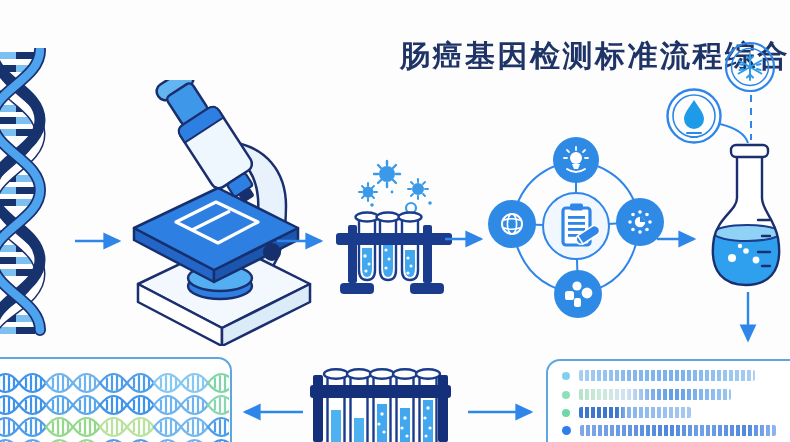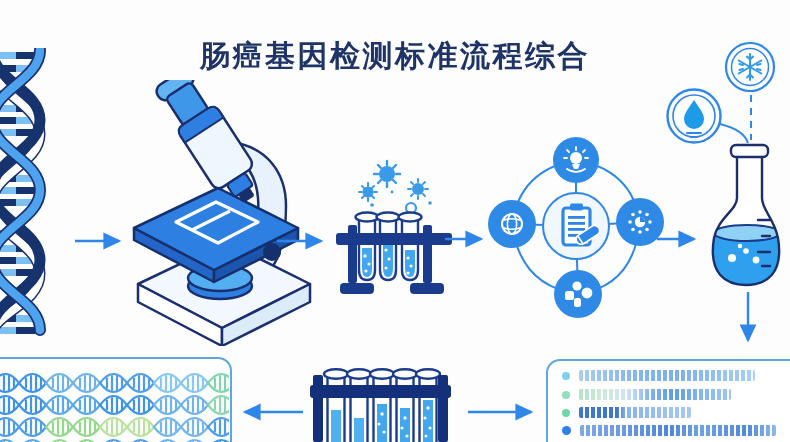--- a/index.html
+++ b/index.html
@@ -2,21 +2,21 @@
 <html style="--pal-title: #1e3366; --pal-arrow: #2e86e8; --pal-navy: #1b2f6e; --pal-blue: #2f7fe8; --pal-node_blue: #2e8ae4; --pal-light_blue: #4da3ee; --pal-liquid: #41a8f0; --pal-green: #8fd9ae; --pal-panel_border: #5da7e0;"><head>
 <meta charset="utf-8">
 <style>
   html,body{margin:0;padding:0;background:#fff;}
   .canvas{
     position:relative;width:790px;height:442px;overflow:hidden;
     background:#fdfdfe;font-family:"Liberation Sans",sans-serif;
   }
   .abs{position:absolute;}
   #title{
-    left:0;right:0;top:36px;text-align:center;
+    left:0;right:0;top:36px;text-align:right;
     font-size:30px;font-weight:700;letter-spacing:2.5px;
     color:var(--pal-title,#1e3366);
   }
   .panel{
     background:#fff;border:2.5px solid var(--pal-panel_border,#5da7e0);
     border-radius:14px;box-sizing:border-box;
   }
   #dna-panel{left:-14px;top:357px;width:246px;height:110px;}
   #seq-panel{left:546px;top:359px;width:262px;height:104px;}
   .seq-row{position:absolute;left:14px;display:flex;align-items:center;gap:9px;}

